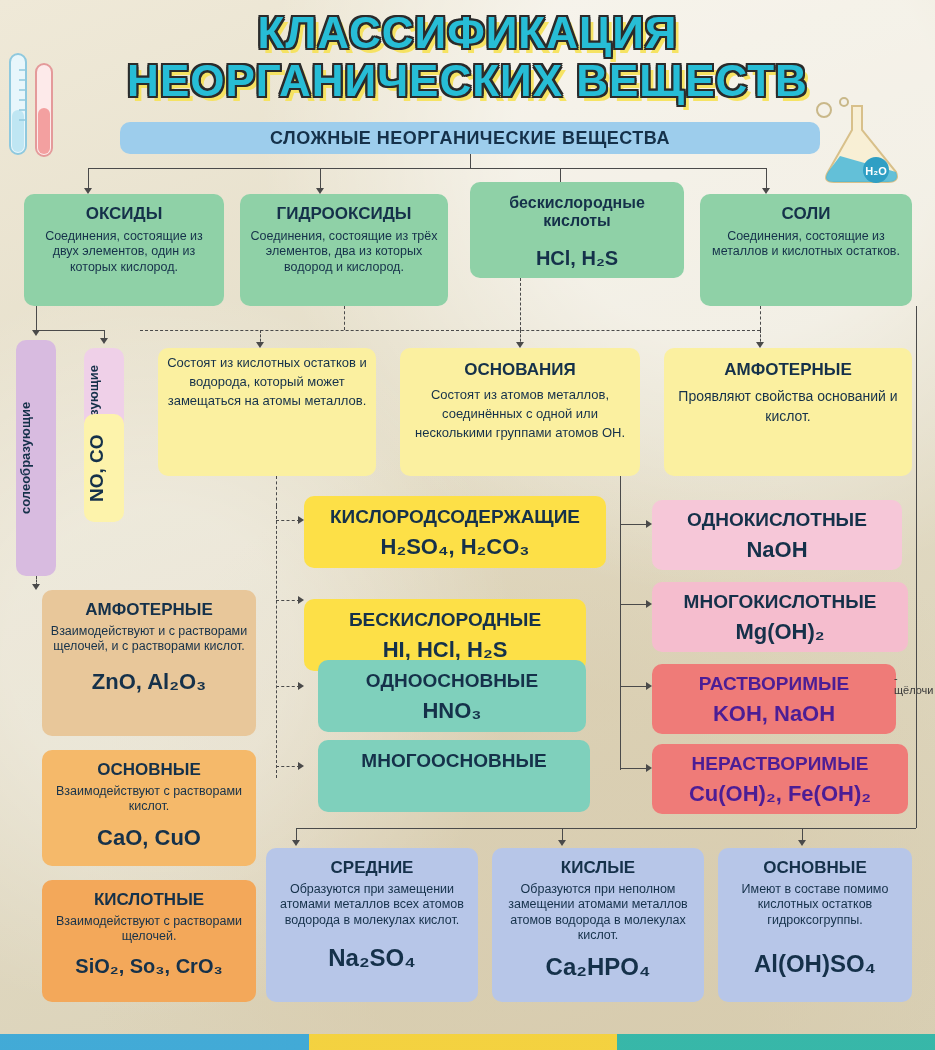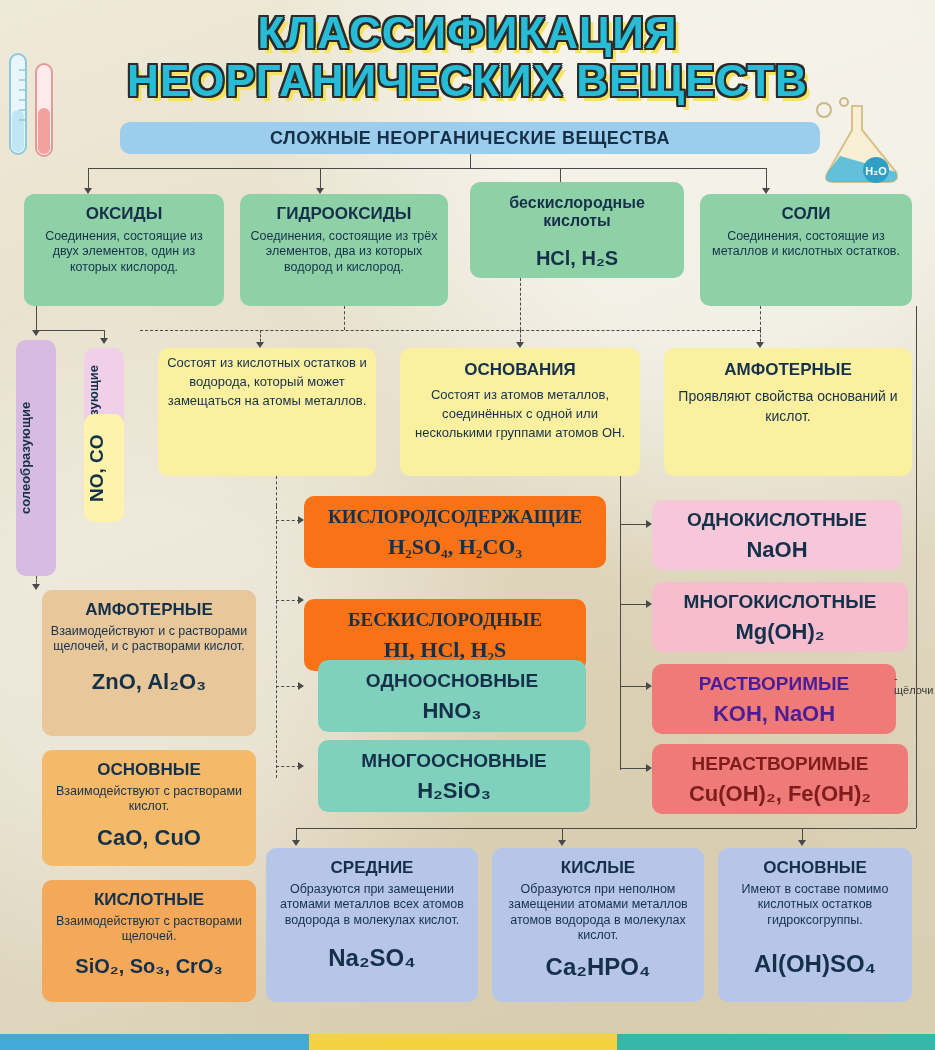--- a/index.html
+++ b/index.html
@@ -43,21 +43,21 @@
   .box{position:absolute;border-radius:10px;box-sizing:border-box;
        padding:6px 8px;text-align:center;color:#15314a;}
   .box .hd{font-weight:bold;}
   .box .desc{font-size:12.5px;line-height:1.22;}
   .box .formula{font-weight:bold;}
 
   .b-blue     {background:#9dcdec;}
   .b-green    {background:#8fd1a7;}
   .b-yellow   {background:#fbf0a0;}
   .b-yellow2  {background:#fdf3ab;}
-  .b-cyan     {background:#f97316;font-family:Liberation Serif, serif;}
+  .b-cyan     {background:#fde047;}
   .b-teal     {background:#7fd0bc;}
   .b-pink     {background:#f6c7d8;}
   .b-pinkdeep {background:#f5bdce;}
   .b-red      {background:#ef7b78;}
   .b-orange   {background:#f5b96a;}
   .b-orange2  {background:#f3a85a;}
   .b-tan      {background:#e8c79a;}
   .b-violet   {background:#d8bbe0;}
   .b-lilac    {background:#efd0e8;}
   .b-steel    {background:#b7c6e8;}
@@ -207,21 +207,20 @@
   <div class="box b-cyan" style="left:304px;top:576px;width:282px;height:72px;margin-top:23px;">
     <div class="hd" style="font-size:19px;margin:4px 0 2px;">БЕСКИСЛОРОДНЫЕ</div>
     <div class="formula" style="font-size:22px;margin-top:6px;">HI, HCl, H₂S</div>
   </div>
   <div class="box b-teal" style="left:318px;top:660px;width:268px;height:72px;">
     <div class="hd" style="font-size:19px;margin:4px 0 2px;">ОДНООСНОВНЫЕ</div>
     <div class="formula" style="font-size:22px;margin-top:6px;">HNO₃</div>
   </div>
   <div class="box b-teal" style="left:318px;top:740px;width:272px;height:72px;">
     <div class="hd" style="font-size:19px;margin:4px 0 2px;">МНОГООСНОВНЫЕ</div>
-    <div class="formula" style="font-size:22px;margin-top:6px;">H₂SiO₃</div>
   </div>
 
   <div class="ln lv" style="left:620px;top:476px;height:42px;"></div>
   <div class="ln lv" style="left:620px;top:518px;height:252px;"></div>
   <div class="ln lh" style="left:620px;top:524px;width:28px;"></div>
   <div class="ln lh" style="left:620px;top:604px;width:28px;"></div>
   <div class="ln lh" style="left:620px;top:686px;width:28px;"></div>
   <div class="ln lh" style="left:620px;top:768px;width:28px;"></div>
   <div class="arrow arr-right" style="left:646px;top:520px;"></div>
   <div class="arrow arr-right" style="left:646px;top:600px;"></div>
@@ -234,21 +233,21 @@
   </div>
   <div class="box b-pinkdeep" style="left:652px;top:582px;width:256px;height:70px;">
     <div class="hd" style="font-size:19px;margin:3px 0 2px;">МНОГОКИСЛОТНЫЕ</div>
     <div class="formula" style="font-size:22px;margin-top:6px;">Mg(OH)₂</div>
   </div>
   <div class="box b-red" style="left:652px;top:664px;width:244px;height:70px;color:#4c1d95;">
     <div class="hd" style="font-size:19px;margin:3px 0 2px;">РАСТВОРИМЫЕ</div>
     <div class="formula" style="font-size:22px;margin-top:6px;">KOH, NaOH</div>
   </div>
   <div style="position:absolute;left:868px;top:672px;font-size:11px;color:#3a3a3a;margin-left:26px;">- щёлочи</div>
-  <div class="box b-red" style="left:652px;top:744px;width:256px;height:70px;color:#7f1d1d;">
+  <div class="box b-red" style="left:652px;top:744px;width:256px;height:70px;color:#4c1d95;">
     <div class="hd" style="font-size:19px;margin:3px 0 2px;">НЕРАСТВОРИМЫЕ</div>
     <div class="formula" style="font-size:22px;margin-top:6px;">Cu(OH)₂, Fe(OH)₂</div>
   </div>
 
   <div class="dash-v" style="left:36px;top:576px;height:10px;"></div>
   <div class="arrow arr-down" style="left:32px;top:584px;"></div>
 
   <div class="box b-tan" style="left:42px;top:590px;width:214px;height:146px;">
     <div class="hd" style="font-size:17px;margin:4px 0 4px;">АМФОТЕРНЫЕ</div>
     <div class="desc">Взаимодействуют и с растворами щелочей, и с растворами кислот.</div>

